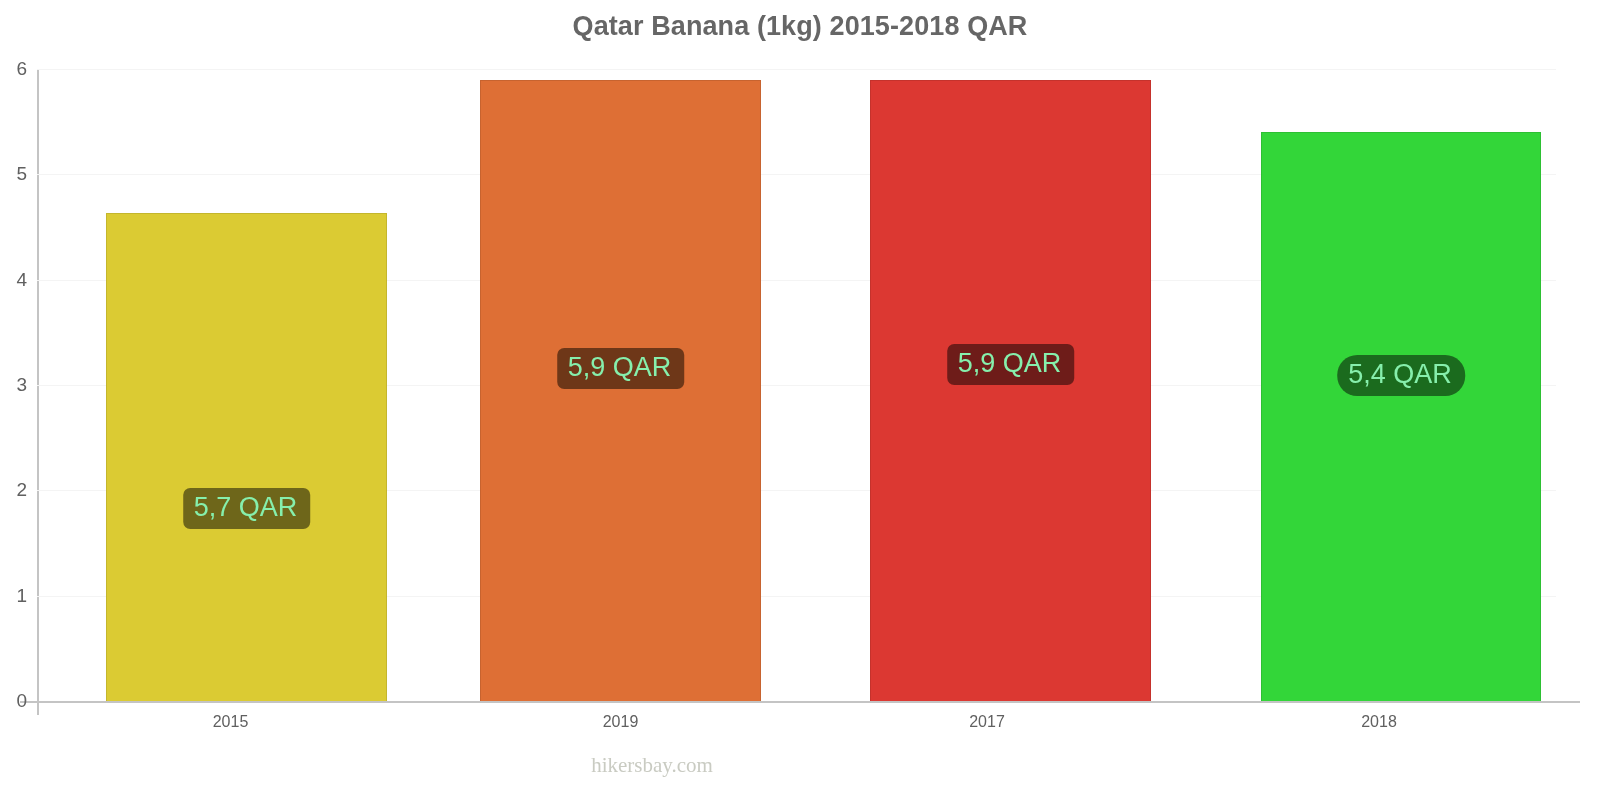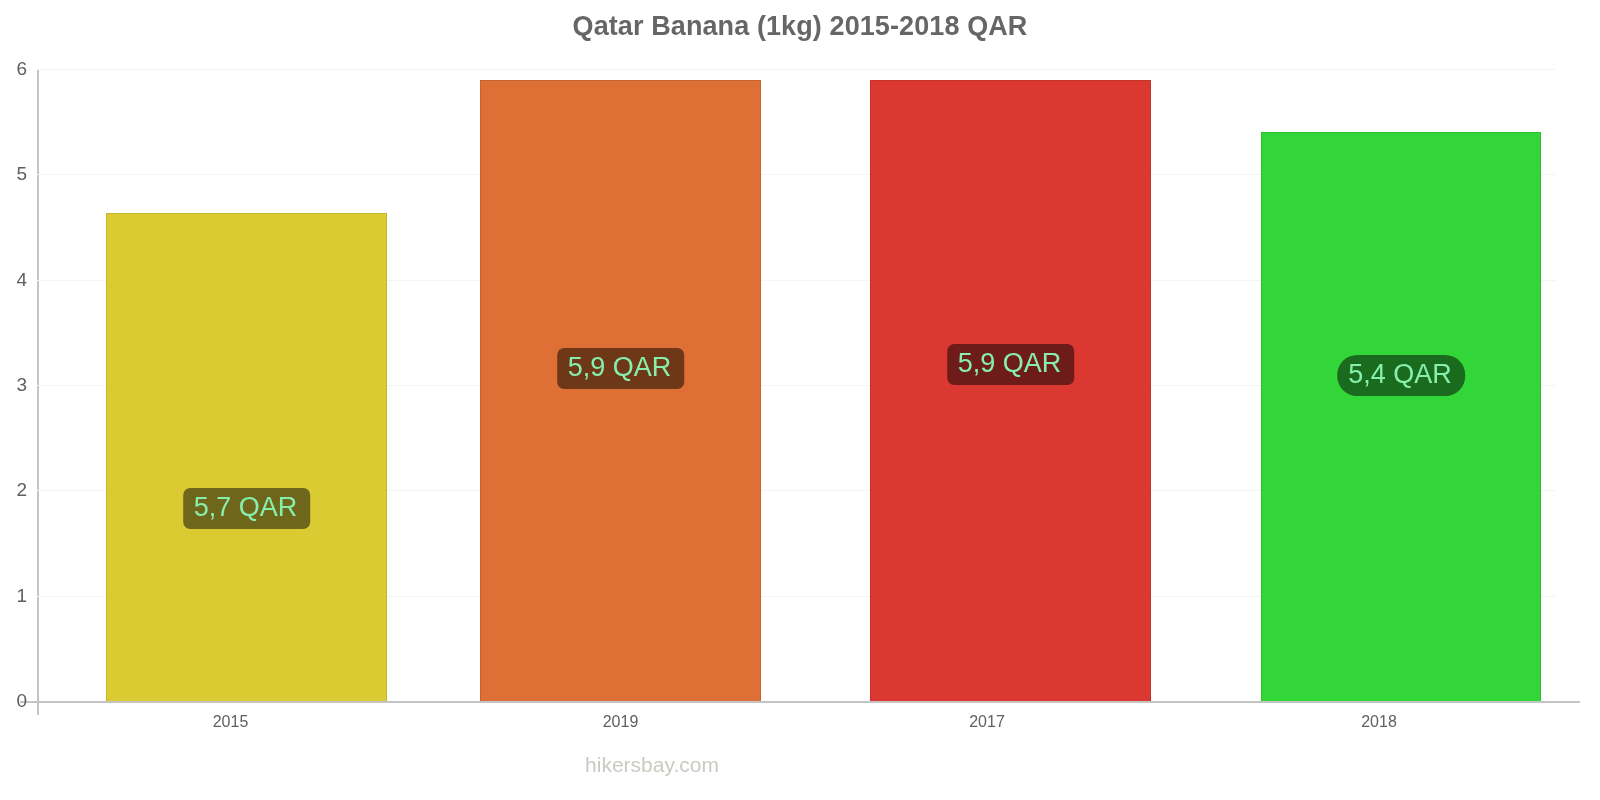--- a/index.html
+++ b/index.html
@@ -117,20 +117,21 @@
   
   #chart-footer {
     position: absolute;
     top: 753px;
     left: 0;
     width: 1304px;
     text-align: center;
     font-size: 21px;
     color: #c9cbc2;
     white-space: nowrap;
+    font-family: Liberation Serif, serif;
   }
 </style>
 </head>
 <body>
 
 <div id="chart-root">
 
   <div id="chart-title">Qatar Banana (1kg) 2015-2018 QAR</div>
 
   <div id="y-axis-line"></div>

